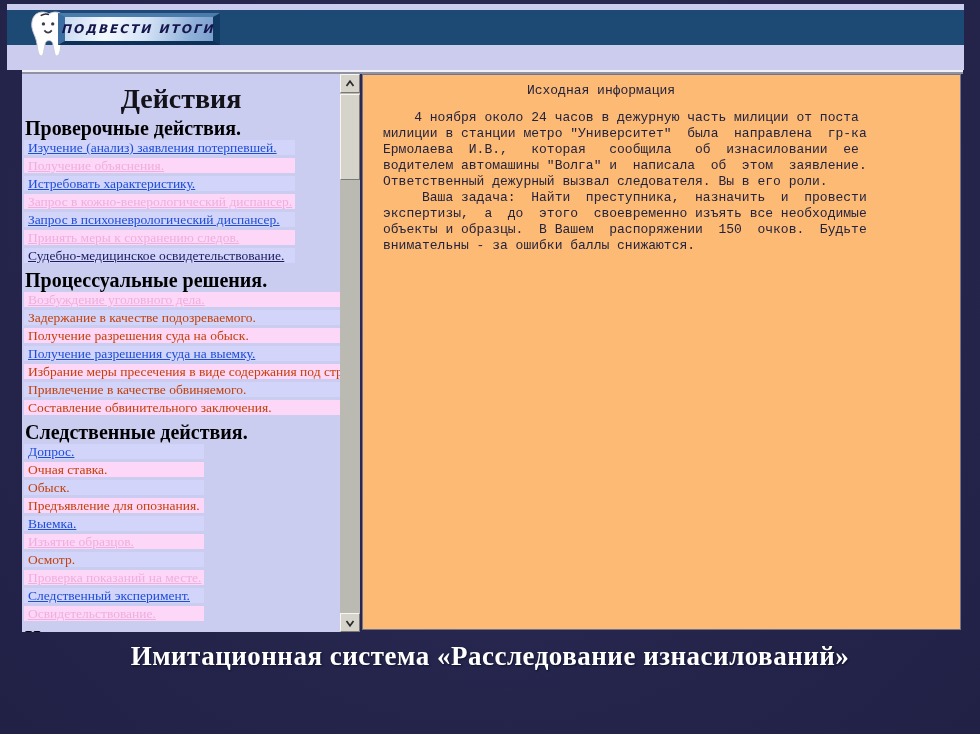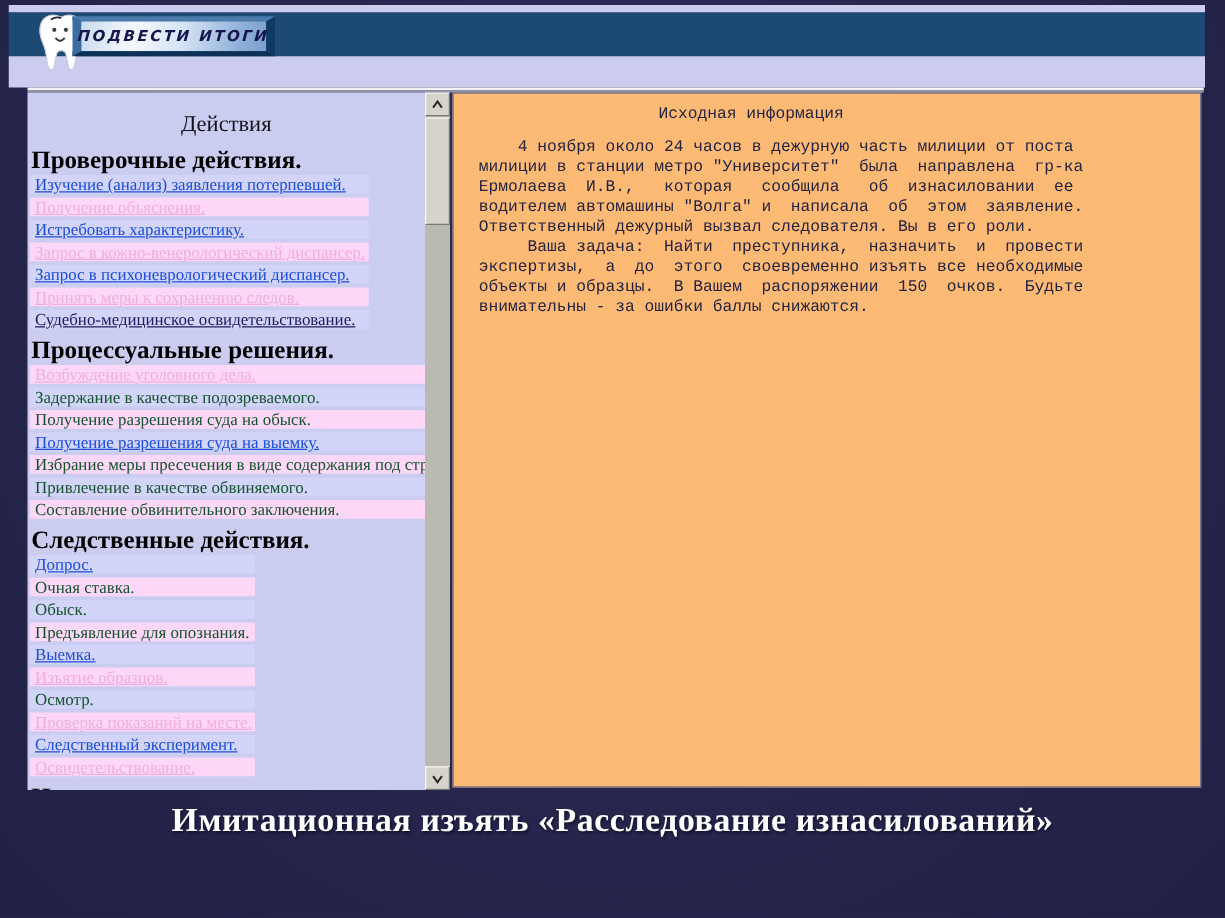--- a/index.html
+++ b/index.html
@@ -31,35 +31,35 @@
   .divider-dark{position:absolute;left:22px;top:72px;width:941px;height:2px;background:#9092a6;}
   
   .content{position:absolute;left:22px;top:74px;width:941px;height:558px;}
   .left-panel{
     position:absolute;left:0;top:0;width:338px;height:558px;
     background:#cbcdf0;overflow:hidden;
   }
   .left-inner{padding:6px 2px 0 2px;width:314px;}
   .panel-title{
     margin-top:4px;height:30px;line-height:30px;text-align:center;
-    font-size:18px;font-weight:normal;color:#121218;margin-bottom:4px;
+    font-size:28px;font-weight:bold;color:#121218;margin-bottom:4px;
   }
   .section-header{
     font-size:20px;font-weight:bold;color:#000;
     margin:6px 0 3px 1px;height:17px;line-height:17px;white-space:nowrap;
   }
   .rows{display:inline-block;}
   .row{
     display:block;height:15px;line-height:15px;margin-bottom:3px;
     padding:0 3px 0 4px;font-size:13.5px;white-space:nowrap;cursor:pointer;
   }
   .row.lav{background:#d3d4f9;}
   .row.pink{background:#fdd7f7;}
   .state-active{color:#1c1c5e;text-decoration:underline;}
-  .state-plain{color:#14532d;}
+  .state-plain{color:#c2410c;}
   .visited-lav{color:#1d4ed8;text-decoration:underline;}
   .visited-pink{color:#efaede;text-decoration:underline;}
   
   .scrollbar{position:absolute;left:318px;top:0;width:20px;height:558px;background:#bab9b2;}
   .sb-btn,.sb-thumb{
     position:absolute;left:0;width:18px;background:#d6d3ca;
     border:1px solid;border-color:#f7f6f3 #7b7a72 #7b7a72 #f7f6f3;
   }
   .sb-btn{height:17px;display:flex;align-items:center;justify-content:center;cursor:pointer;}
   .sb-btn.up{top:0;}
@@ -142,13 +142,13 @@
 водителем автомашины "Волга" и  написала  об  этом  заявление.
 Ответственный дежурный вызвал следователя. Вы в его роли.
      Ваша задача:  Найти  преступника,  назначить  и  провести
 экспертизы,  а  до  этого  своевременно изъять все необходимые
 объекты и образцы.  В Вашем  распоряжении  150  очков.  Будьте
 внимательны - за ошибки баллы снижаются.</pre>
   </div>
 
 </div>
 
-<div class="caption">Имитационная изъять «Расследование изнасилований»</div>
+<div class="caption">Имитационная система «Расследование изнасилований»</div>
 
 </body></html>

